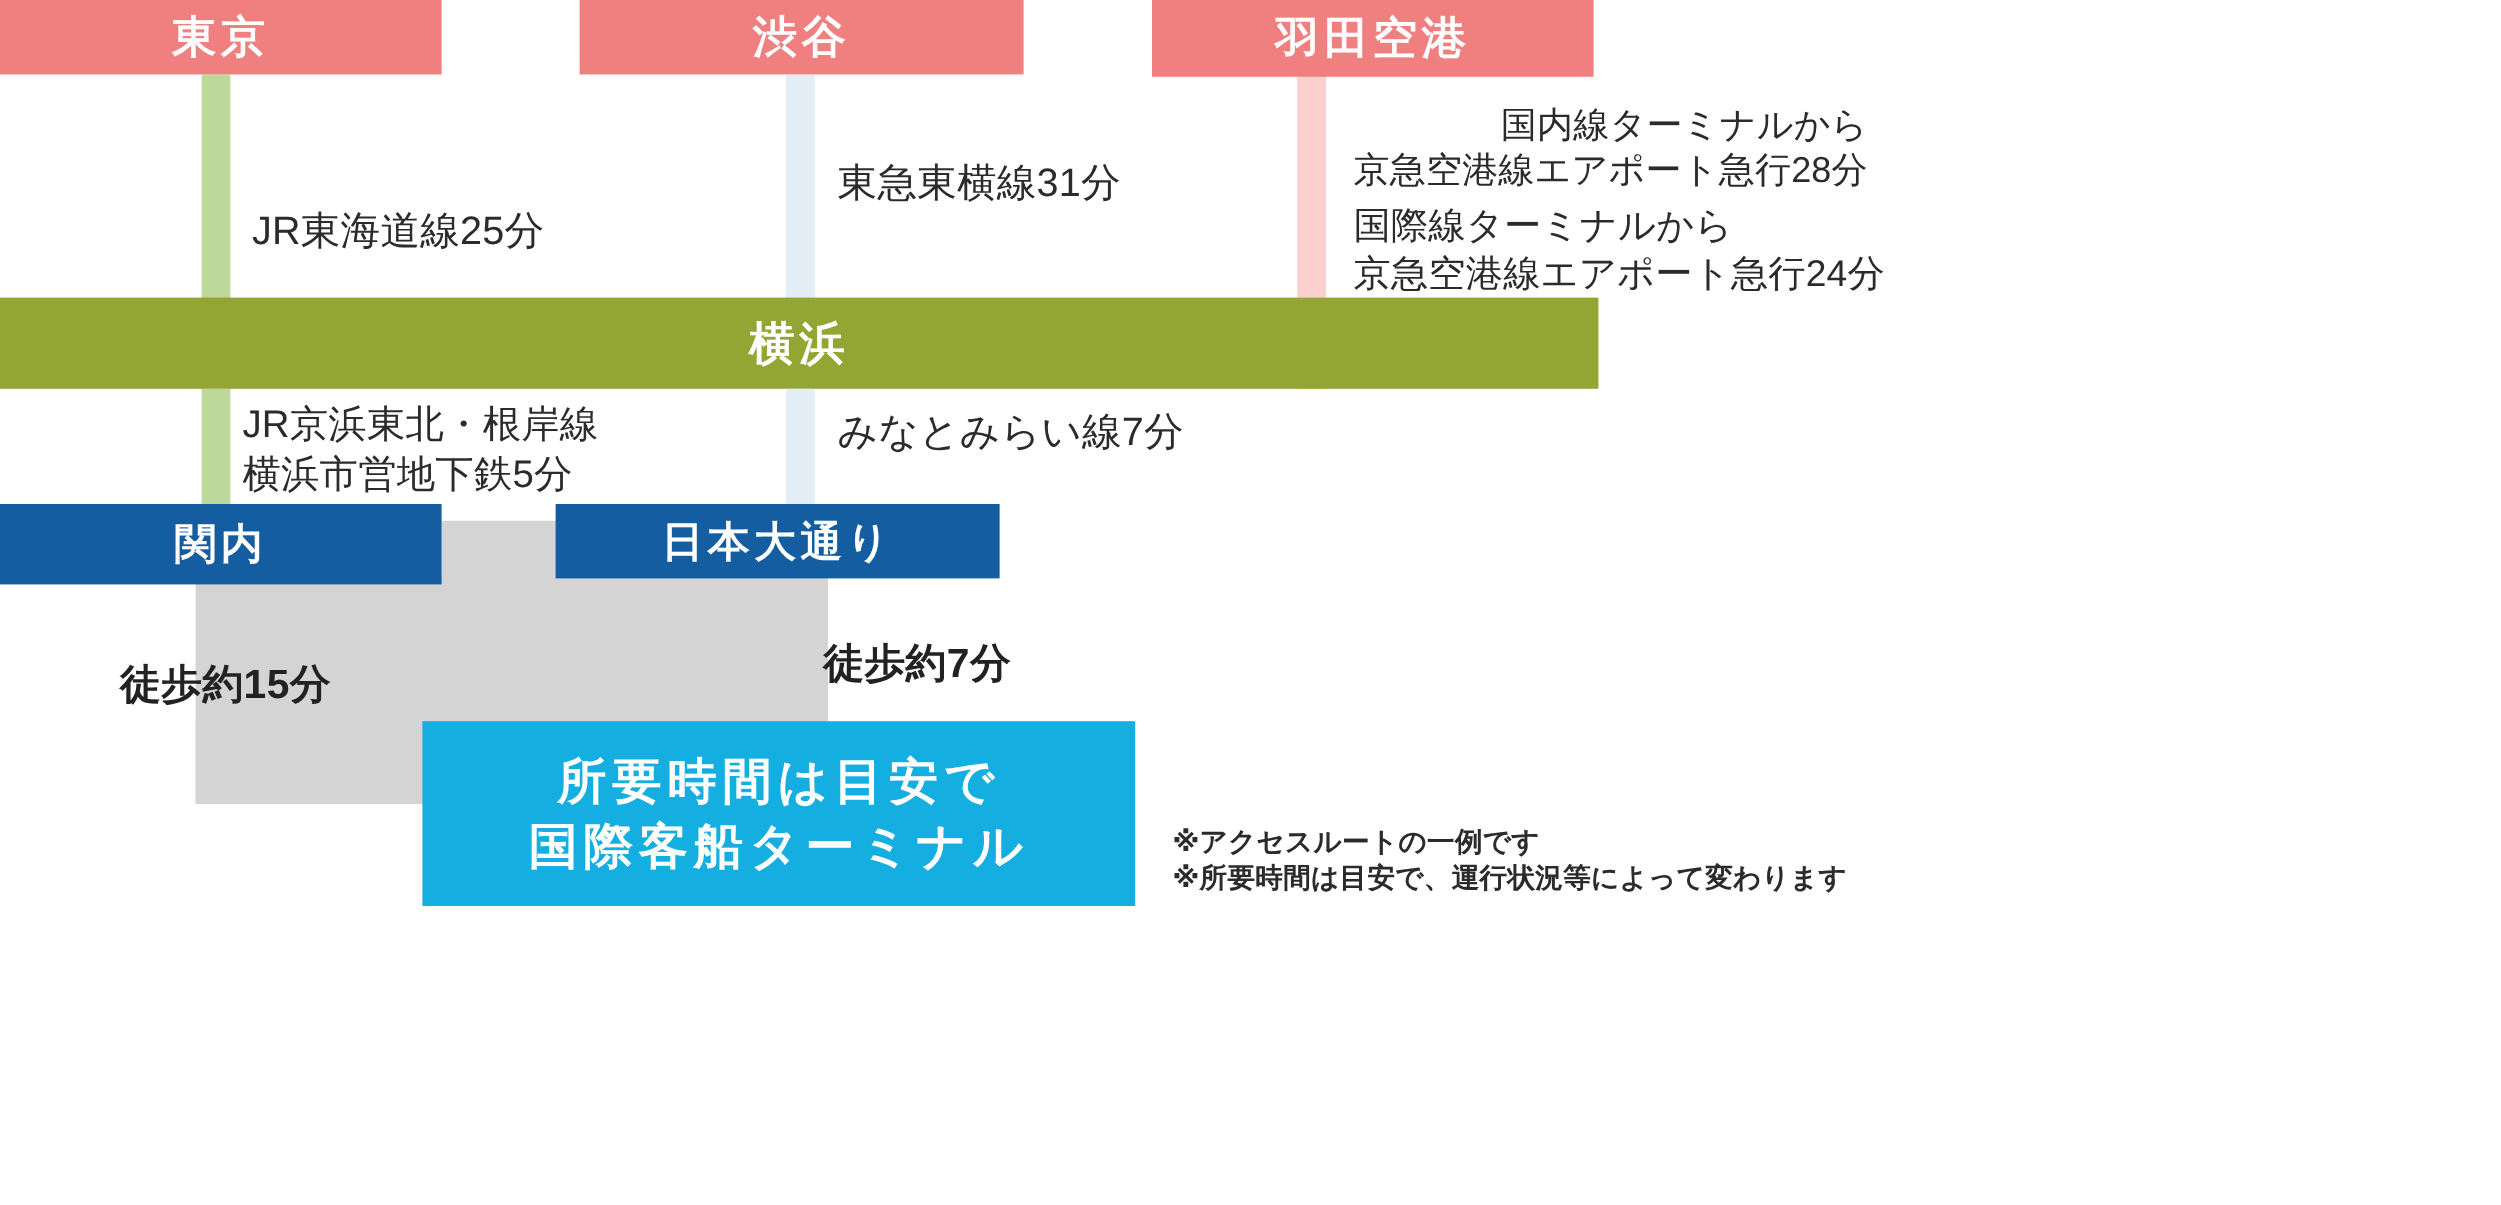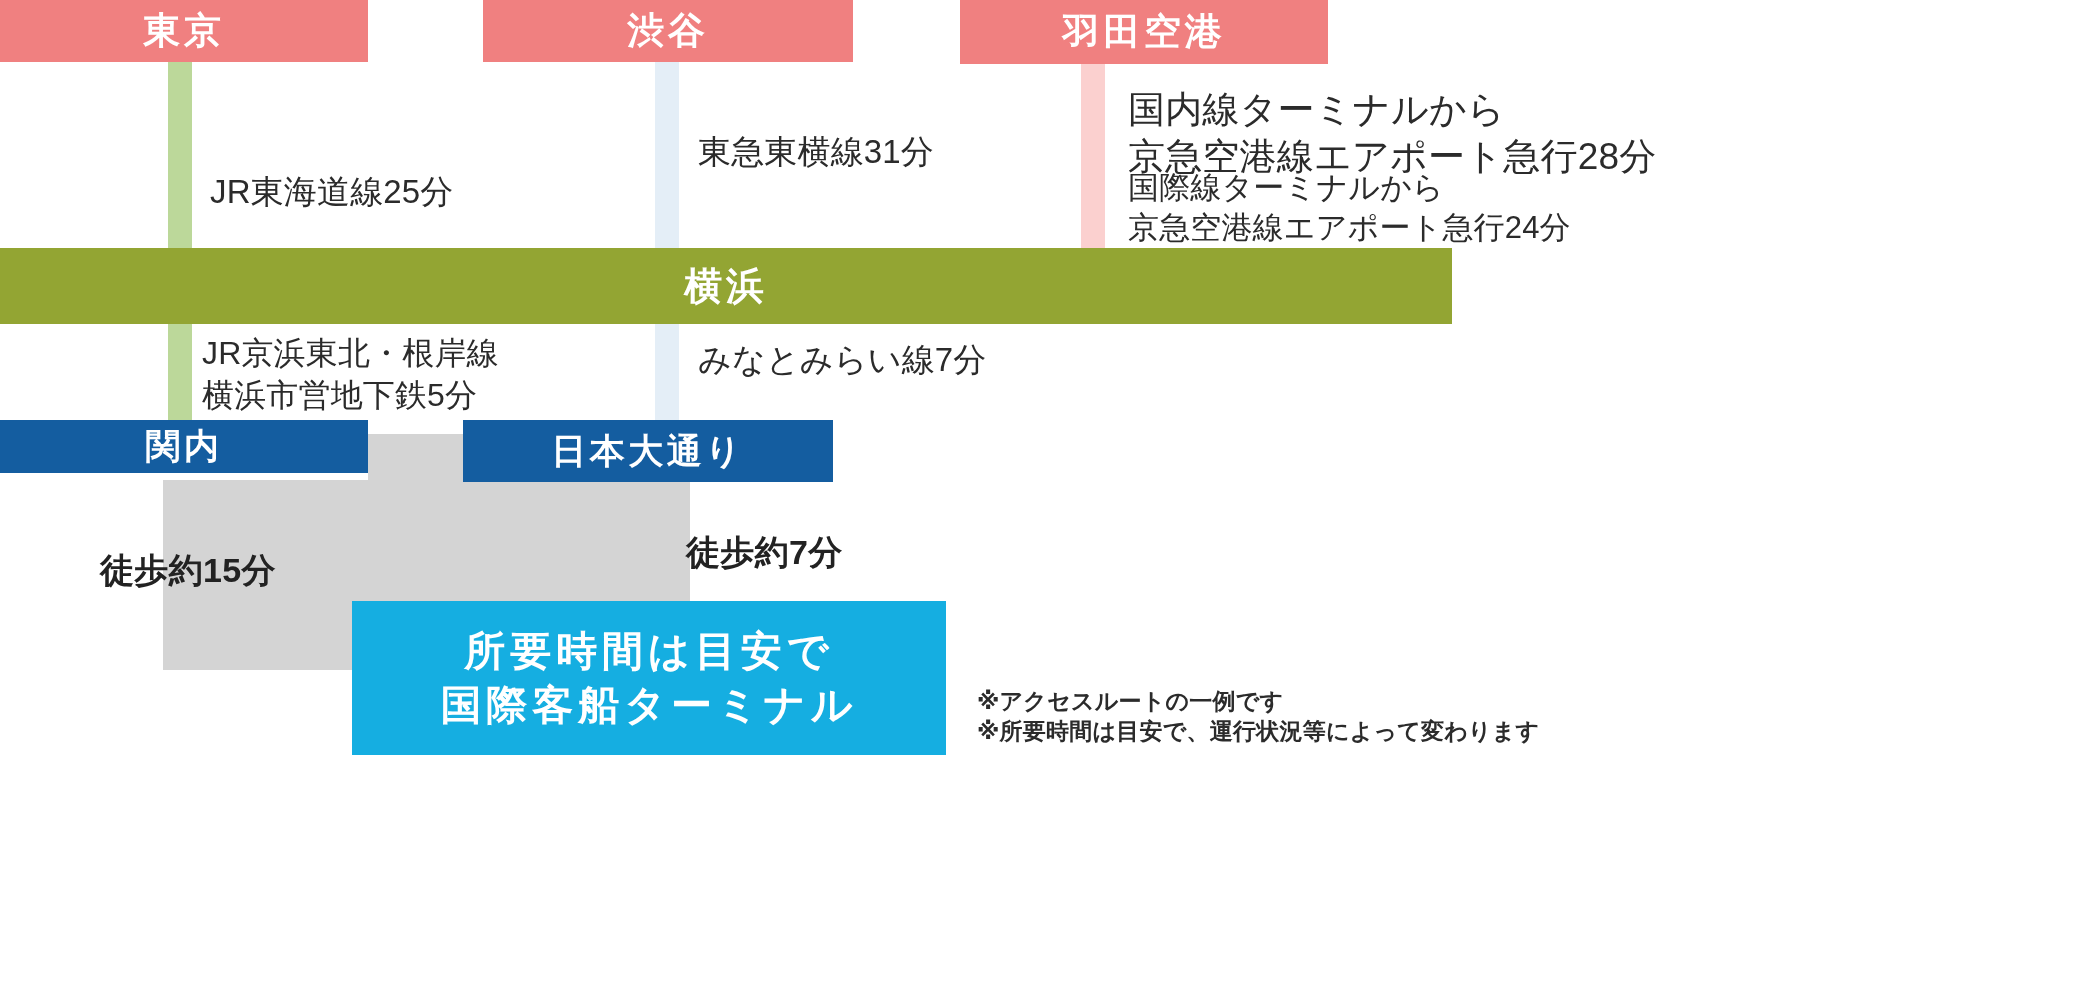--- a/index.html
+++ b/index.html
@@ -106,52 +106,52 @@
   </div>
 
   <div class="route-label" style="left:210px; top:132px; font-size:33px;margin-top:40px;">
     <div>JR東海道線25分</div>
   </div>
 
   <div class="route-label" style="left:698px; top:132px; font-size:33px;">
     <div>東急東横線31分</div>
   </div>
 
-  <div class="route-label" style="left:1128px; top:86px; font-size:37px; line-height:1.28;">
+  <div class="route-label" style="left:1128px; top:86px; font-size:30px; line-height:1.28;text-align:right;">
     <div>国内線ターミナルから</div>
     <div>京急空港線エアポート急行28分</div>
   </div>
 
   <div class="route-label" style="left:1128px; top:168px; font-size:31px; line-height:1.28;">
     <div>国際線ターミナルから</div>
     <div>京急空港線エアポート急行24分</div>
   </div>
 
-  <div class="station green" style="left:0px; top:248px; width:1452px; height:76px; font-size:38px;">
+  <div class="station green" style="left:0px; top:248px; width:1332px; height:76px; font-size:38px;">
     <span>横浜</span>
   </div>
 
   <div class="line" style="left:168px; top:324px; width:24px; height:100px; background:#bcd89a;"></div>
   <div class="line" style="left:655px; top:324px; width:24px; height:100px; background:#e4eef7;"></div>
 
   <div class="route-label" style="left:202px; top:333px; font-size:32px; line-height:1.30;">
     <div>JR京浜東北・根岸線</div>
     <div>横浜市営地下鉄5分</div>
   </div>
 
   <div class="route-label" style="left:698px; top:340px; font-size:33px;">
     <div>みなとみらい線7分</div>
   </div>
 
   <div class="blob" style="left:368px; top:434px; width:322px; height:86px;"></div>
   <div class="blob" style="left:163px; top:480px; width:527px; height:190px;"></div>
   <div class="blob" style="left:163px; top:600px; width:214px; height:70px;"></div>
   <div class="blob" style="left:350px; top:560px; width:340px; height:110px;"></div>
 
-  <div class="station blue" style="left:0px; top:420px; width:368px; height:53px; font-size:35px;">
+  <div class="station blue" style="left:0px; top:420px; width:368px; height:67px; font-size:35px;">
     <span>関内</span>
   </div>
 
   <div class="station blue" style="left:463px; top:420px; width:370px; height:62px; font-size:35px;">
     <span>日本大通り</span>
   </div>
 
   <div class="dotted" style="left:657px; top:484px; width:17px; height:118px;"></div>
 
   <div class="walk-label" style="left:100px; top:548px; font-size:34px;">徒歩約15分</div>

